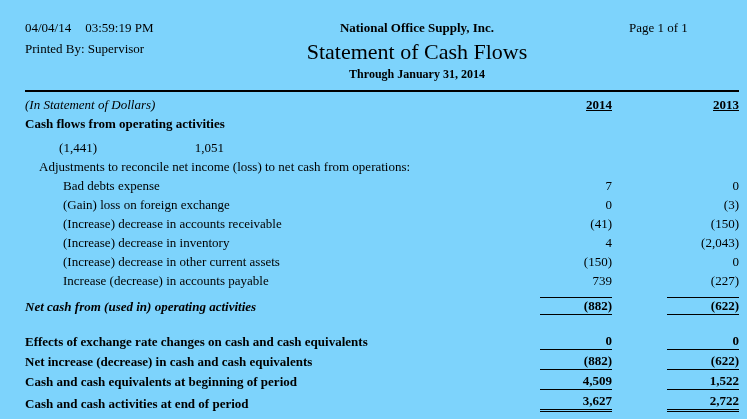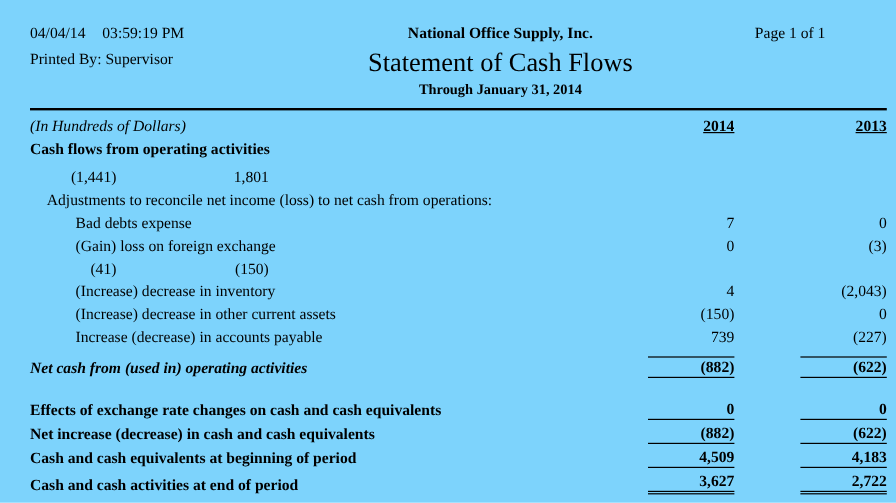--- a/index.html
+++ b/index.html
@@ -64,36 +64,36 @@
       <div class="company">National Office Supply, Inc.</div>
       <div class="rpt-title">Statement of Cash Flows</div>
       <div class="rpt-subtitle">Through January 31, 2014</div>
     </div>
     <div class="header-right">Page 1 of 1</div>
   </div>
 
   <hr class="toprule">
 
   <div class="row">
-    <span class="label italic">(In Hundreds of Dollars)</span>
+    <span class="label italic">(In Statement of Dollars)</span>
     <span class="val yearhead">2014</span>
     <span class="val v13 yearhead">2013</span>
   </div>
 
   <div class="row">
     <span class="label bold">Cash flows from operating activities</span>
     <span class="val"></span>
     <span class="val v13"></span>
   </div>
 
   <div class="spacer-sm"></div>
 
   <div class="row">
     <span class="val">(1,441)</span>
-    <span class="val v13">1,801</span>
+    <span class="val v13">1,051</span>
   </div>
 
   <div class="row">
     <span class="label ind1">Adjustments to reconcile net income (loss) to net cash from operations:</span>
     <span class="val"></span>
     <span class="val v13"></span>
   </div>
 
   <div class="row">
     <span class="label ind2">Bad debts expense</span>
@@ -101,20 +101,21 @@
     <span class="val v13">0</span>
   </div>
 
   <div class="row">
     <span class="label ind2">(Gain) loss on foreign exchange</span>
     <span class="val">0</span>
     <span class="val v13">(3)</span>
   </div>
 
   <div class="row">
+    <span class="label ind2">(Increase) decrease in accounts receivable</span>
     <span class="val">(41)</span>
     <span class="val v13">(150)</span>
   </div>
 
   <div class="row">
     <span class="label ind2">(Increase) decrease in inventory</span>
     <span class="val">4</span>
     <span class="val v13">(2,043)</span>
   </div>
 
@@ -148,21 +149,21 @@
 
   <div class="row">
     <span class="label bold">Net increase (decrease) in cash and cash equivalents</span>
     <span class="val bold rb">(882)</span>
     <span class="val v13 bold rb">(622)</span>
   </div>
 
   <div class="row">
     <span class="label bold">Cash and cash equivalents at beginning of period</span>
     <span class="val bold rb">4,509</span>
-    <span class="val v13 bold rb">4,183</span>
+    <span class="val v13 bold rb">1,522</span>
   </div>
 
   <div class="row">
     <span class="label bold">Cash and cash activities at end of period</span>
     <span class="val bold dbl">3,627</span>
     <span class="val v13 bold dbl">2,722</span>
   </div>
 
 </div>
 

